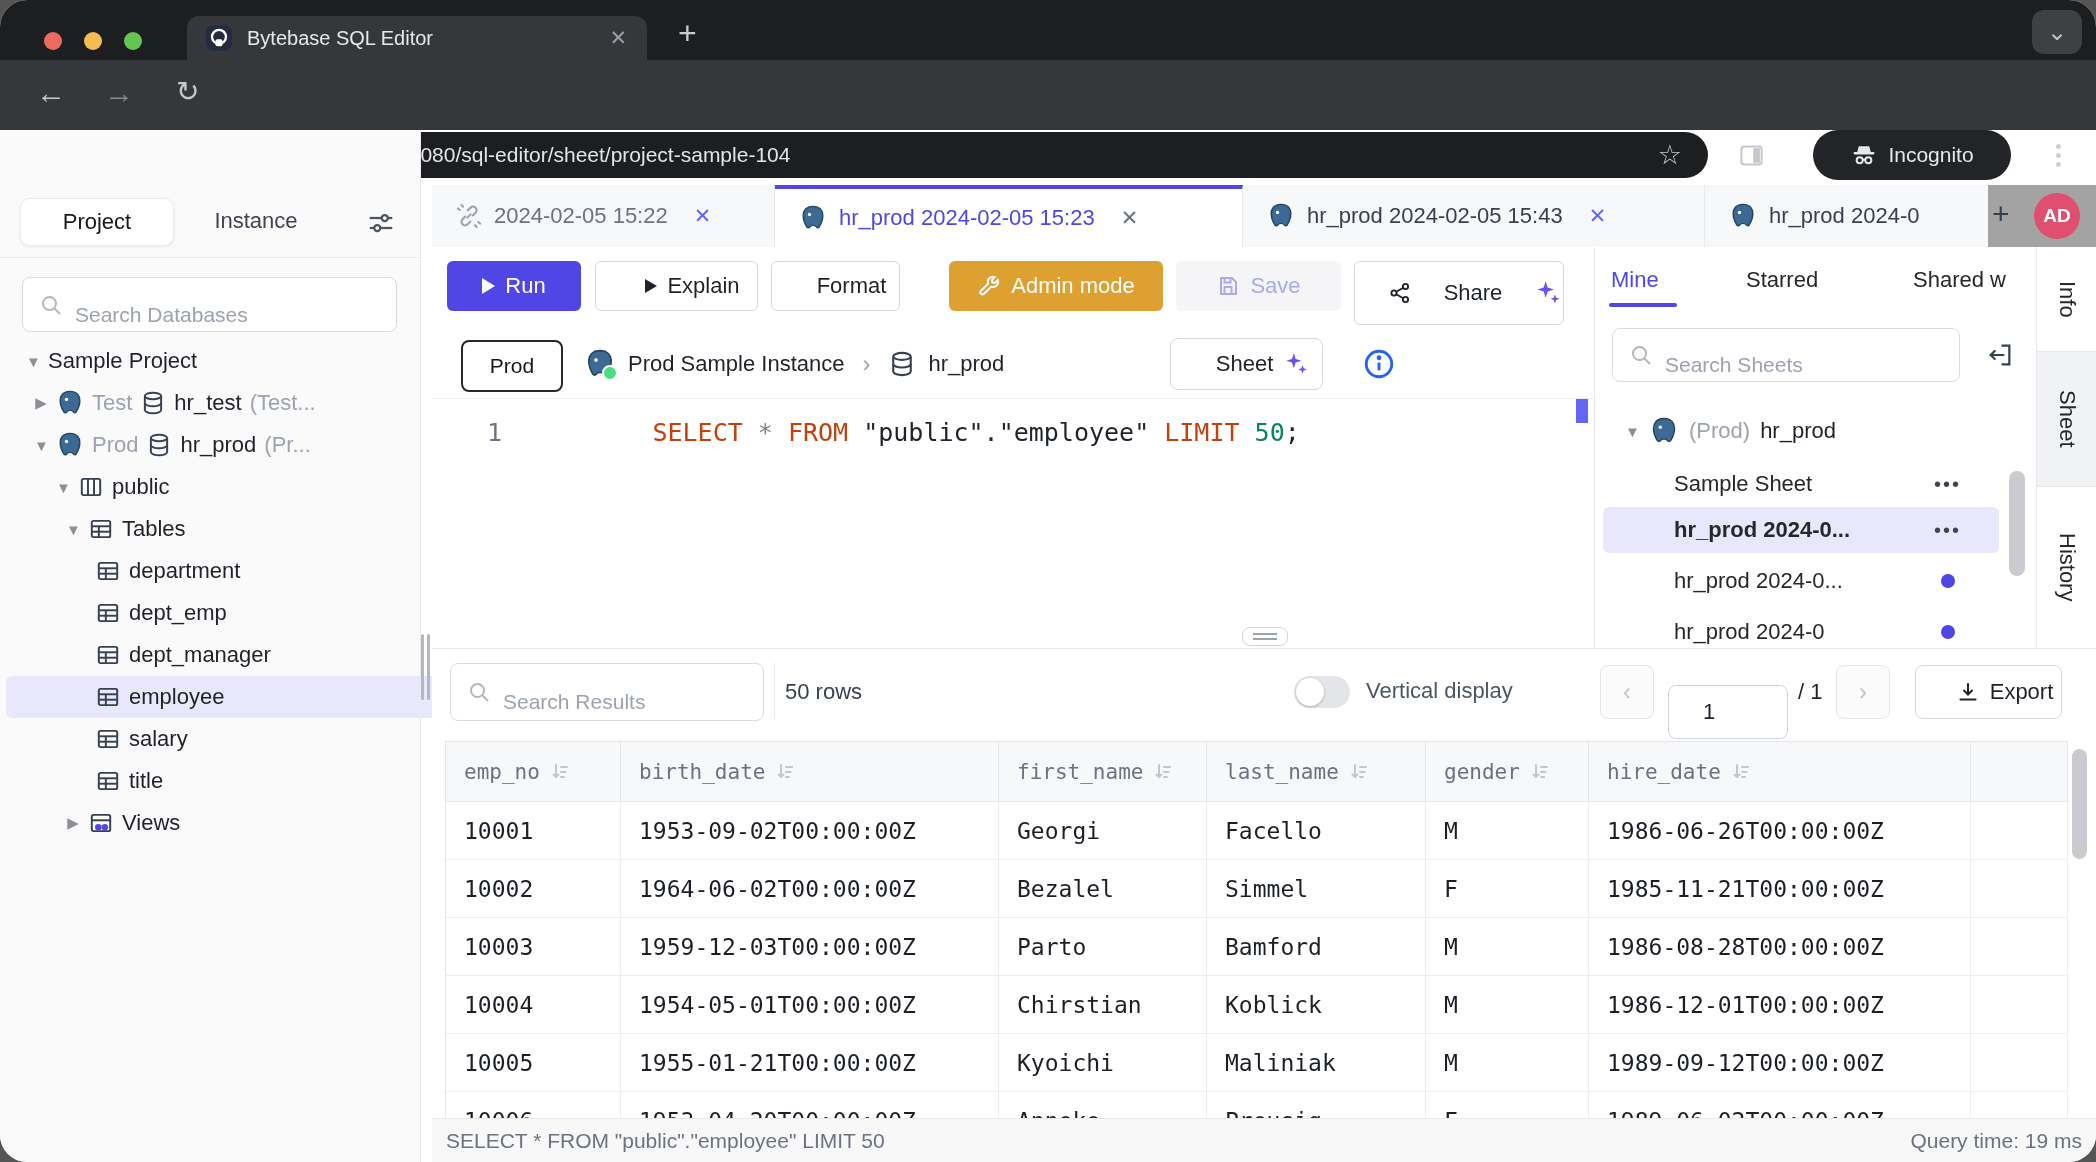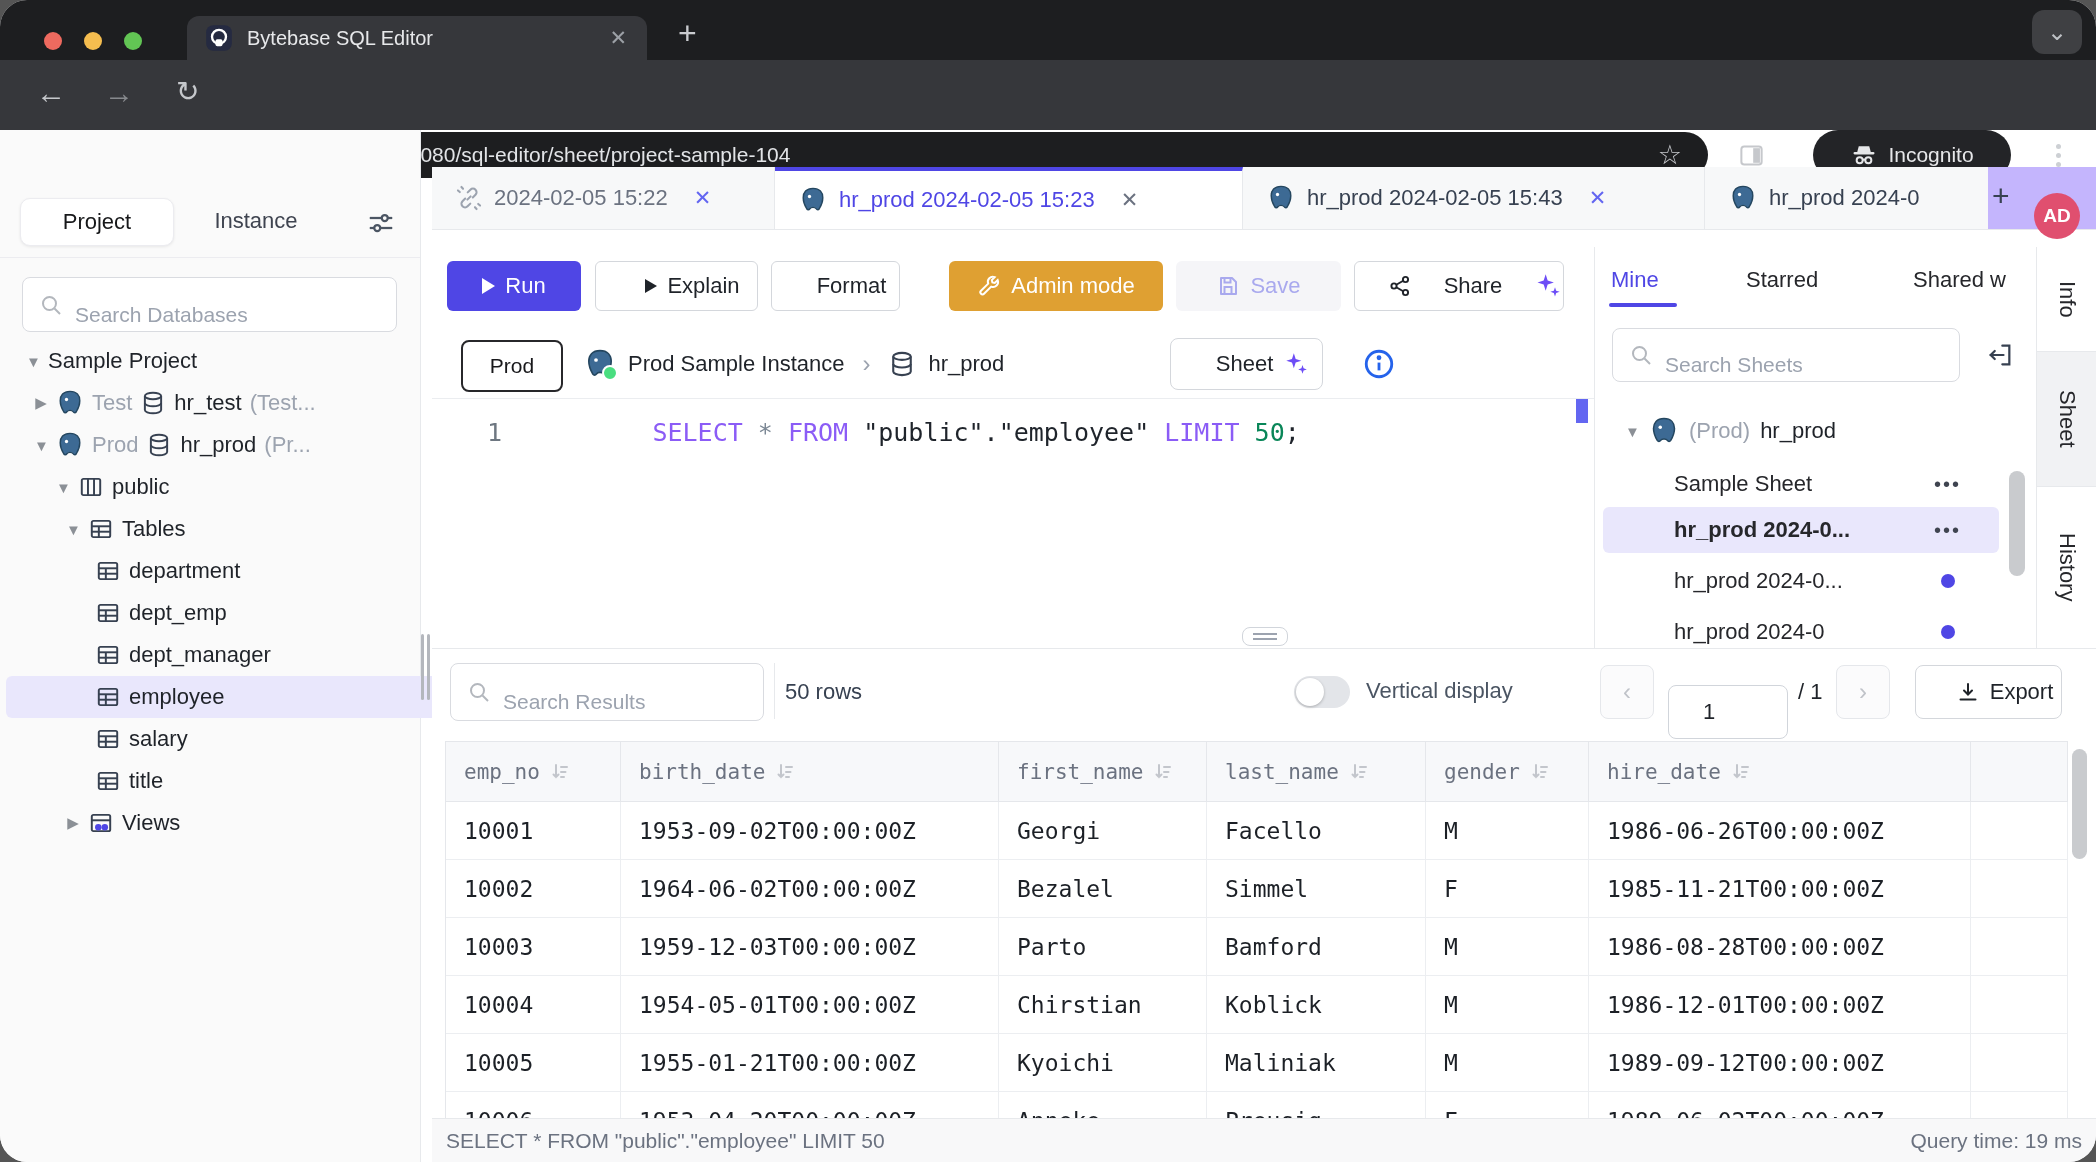--- a/index.html
+++ b/index.html
@@ -32,38 +32,38 @@
   .side-div{left:0;top:127px;width:420px;height:1px;background:#ececf0;}
   .search-box{background:#fff;border:1px solid #d9dbe0;border-radius:8px;color:#9ca3af;font-size:21px;gap:10px;}
   .tree-row{left:0;width:420px;height:42px;font-size:22px;gap:8px;}
   .chev{color:#8b9096;font-size:15px;width:14px;text-align:center;}
   .envtxt{color:#9ca3af;}
   .sufftxt{color:#9ca3af;white-space:nowrap;}
   .sel-row{background:#e9e7fc;border-radius:6px;}
   .handle-bar{width:3px;height:66px;background:#b4b7bd;border-radius:2px;}
 
   
-  .tabstrip{left:432px;top:167px;width:1664px;height:62px;background:#c4b5fd;border-bottom:1px solid #e7e9ec;}
+  .tabstrip{left:432px;top:185px;width:1664px;height:62px;background:#a3a3a3;border-bottom:1px solid #e7e9ec;}
   .wtab{top:0;height:62px;border-right:1px solid #e7e9ec;background:#f7f8f9;font-size:22px;gap:12px;
     padding:0 0 0 24px;box-sizing:border-box;}
   .wtab .lbl{white-space:nowrap;overflow:hidden;}
   .wtab-active{background:#fff;border-top:4px solid #4f46e5;color:#4f46e5;}
   .closex{color:#6366f1;font-size:21px;margin:0 18px 0 14px;}
   .avatar{left:2034px;top:193px;width:46px;height:46px;border-radius:50%;background:#e04f6f;color:#fff;
     font-size:19px;font-weight:bold;justify-content:center;}
 
   
   .btn{border-radius:6px;font-size:22px;justify-content:center;gap:10px;box-sizing:border-box;}
   .btn-plain{background:#fff;border:1px solid #d4d7dc;color:#1f2329;padding-left:32px;}
   .btn-run{background:#4f46e5;color:#fff;}
   .btn-admin{background:#dfa032;color:#fff;}
   .btn-save{background:#f5f5f8;color:#a9a9ee;}
   .crumb-badge{border:2px solid #27272a;border-radius:8px;font-size:21px;justify-content:center;color:#18181b;}
   .mono{font-family:"DejaVu Sans Mono",monospace;}
-  .kw{color:#8b5cf6;}
+  .kw{color:#c2410c;}
   .num{color:#098658;}
   .dragpill{left:1242px;top:627px;width:44px;height:17px;background:#fff;border:1px solid #d1d5db;
     border-radius:8px;flex-direction:column;justify-content:center;gap:3px;}
   .dragpill i{display:block;width:24px;height:2px;background:#9ca3af;}
 
   
   .sheetpanel{left:1594px;top:247px;width:442px;height:401px;background:#fff;border-left:1px solid #e7e9ec;
     overflow:hidden;}
   .sheet-tab{font-size:22px;color:#26272b;}
   .sheet-tab.on{color:#4f46e5;}
@@ -415,21 +415,21 @@
     <div class="abs btn btn-save f" style="left:744px;top:14px;width:165px;height:50px;">
       <span>
         <svg width="24" height="24" viewBox="0 0 24 24" fill="none" stroke="#a9a9ee" stroke-width="2">
             <path d="M5 4h11l4 4v12H5z" stroke-linejoin="round"></path>
             <rect x="8.5" y="13" width="7" height="7"></rect>
             <rect x="8.5" y="4" width="6" height="4.5"></rect>
           </svg>
       </span>
       <span>Save</span>
     </div>
-    <div class="abs btn btn-plain f" style="left:922px;top:14px;width:210px;height:50px;gap:32px;">
+    <div class="abs btn btn-plain f" style="left:922px;top:14px;width:210px;height:64px;gap:32px;">
       <span>
         <svg width="24" height="24" viewBox="0 0 24 24" fill="none" stroke="#1f2329" stroke-width="1.9">
             <circle cx="6" cy="12" r="2.6"></circle>
             <circle cx="17.5" cy="5.5" r="2.6"></circle>
             <circle cx="17.5" cy="18.5" r="2.6"></circle>
             <line x1="8.3" y1="10.8" x2="15.2" y2="6.7"></line>
             <line x1="8.3" y1="13.2" x2="15.2" y2="17.3"></line>
           </svg>
       </span>
       <span>Share</span>

